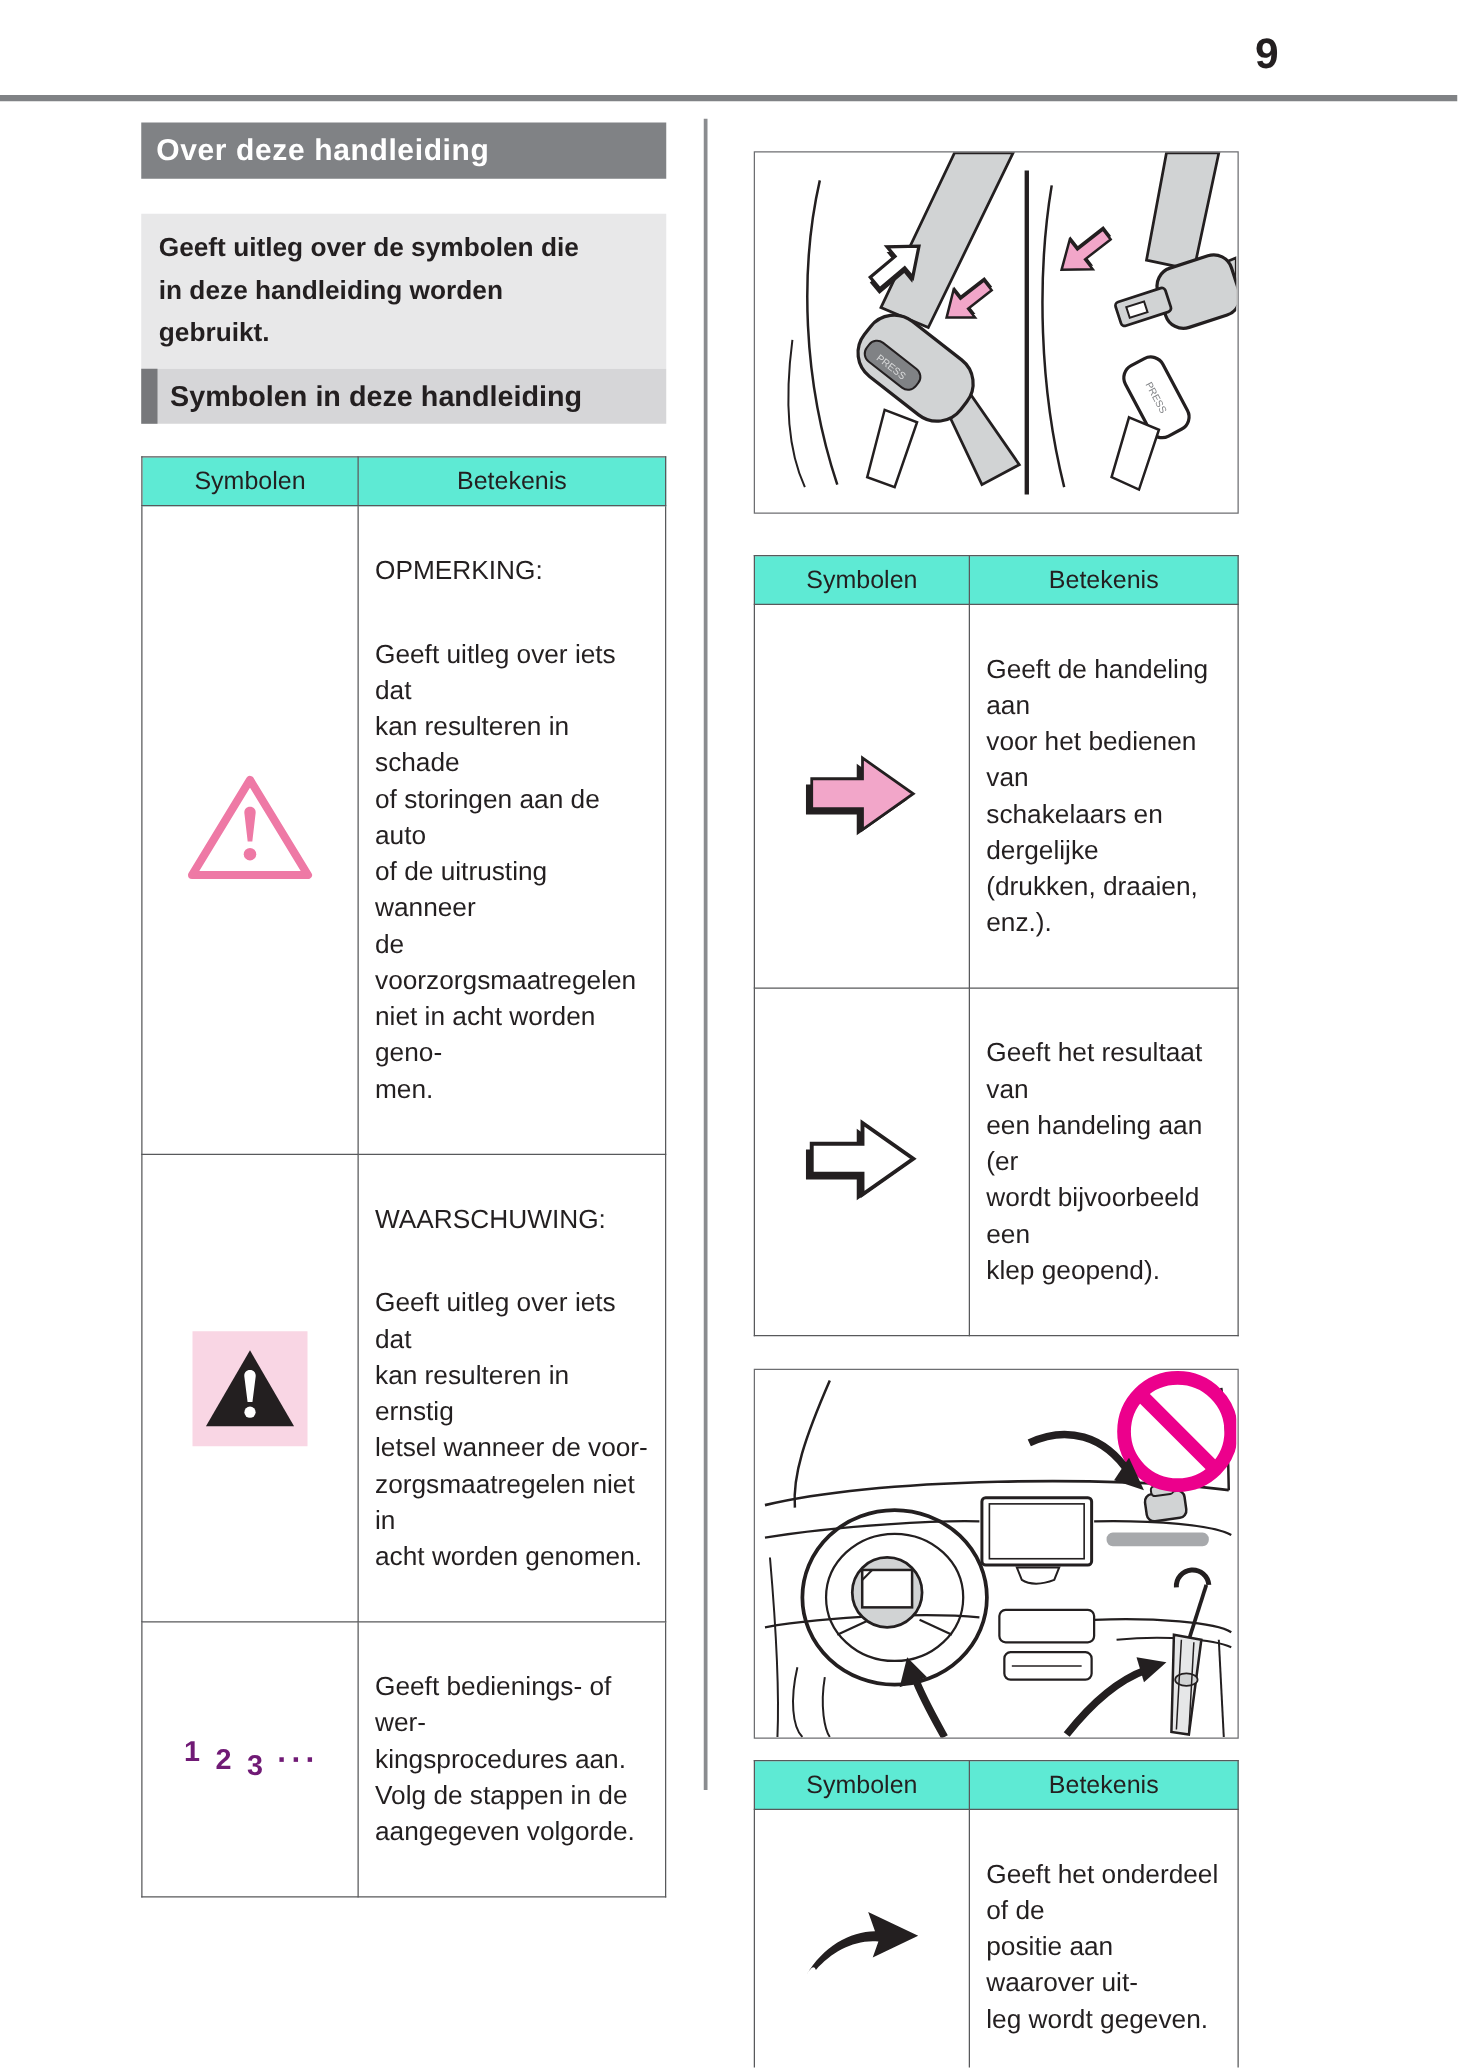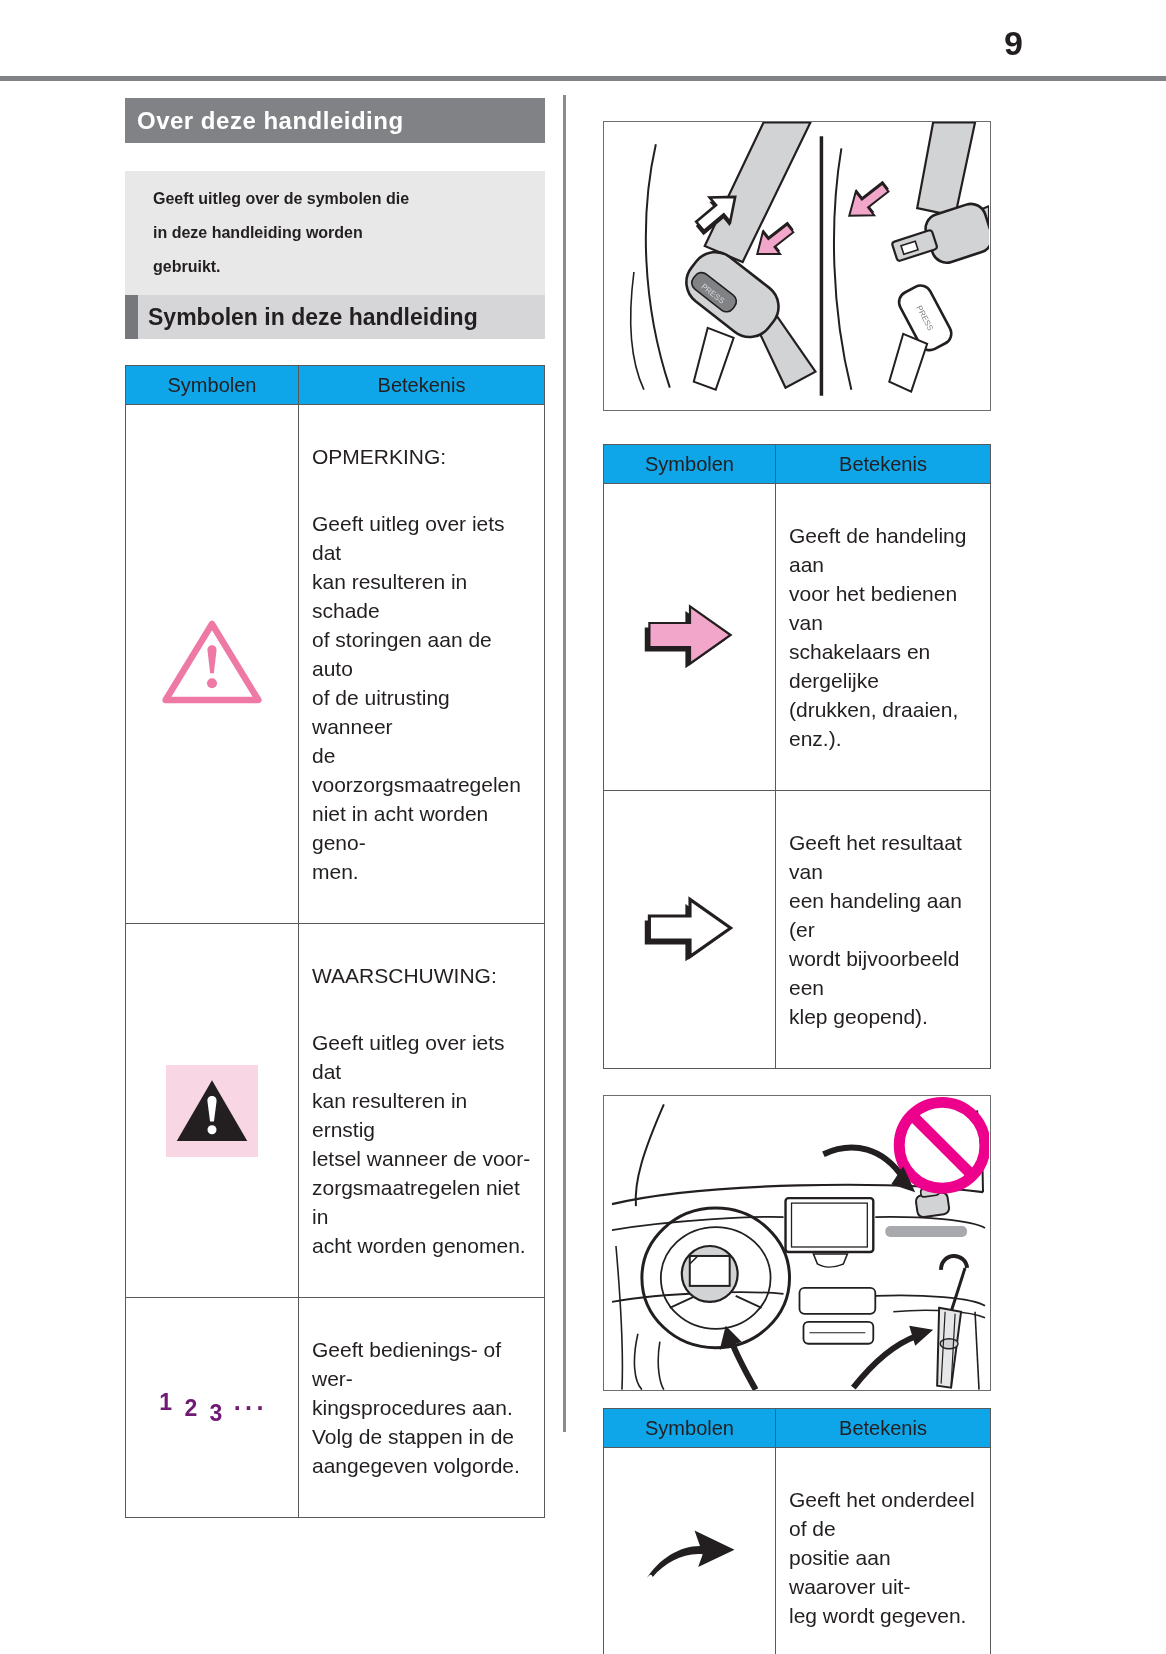--- a/index.html
+++ b/index.html
@@ -4,41 +4,41 @@
 <style>
   html,body{margin:0;padding:0;}
   body{
     width:1166px;height:1654px;position:relative;background:#ffffff;
     font-family:"Liberation Sans", sans-serif;color:#231f20;overflow:hidden;
   }
   .page-number{position:absolute;top:24px;left:1004px;font-size:34px;font-weight:bold;color:#231f20;}
   .top-rule{position:absolute;top:76px;left:0;width:1166px;height:5px;background:#808285;}
   .col-divider{position:absolute;top:95px;left:563px;width:3px;height:1337px;background:#8a8c8f;}
 
-  .left-col{position:absolute;left:125px;top:98px;width:420px;}
+  .left-col{position:absolute;left:113px;top:98px;width:420px;}
   .right-col{position:absolute;left:603px;top:98px;width:388px;}
 
   .main-header{
     height:45px;line-height:45px;background:#808285;color:#ffffff;
     font-size:24px;font-weight:bold;padding-left:12px;letter-spacing:0.5px;
   }
   .intro-box{
-    margin-top:28px;background:#e8e8e9;padding:11px 28px;
-    font-size:16px;font-weight:bold;line-height:34px;white-space:pre-line;
+    margin-top:28px;background:#e8e8e9;padding:11px 14px;
+    font-size:21px;font-weight:bold;line-height:34px;white-space:pre-line;
   }
   .section-header{
     height:44px;line-height:44px;background:#d6d6d8;
     border-left:13px solid #77787b;color:#231f20;font-size:23px;font-weight:bold;padding-left:10px;
   }
   .right-col .section-header{margin-top:0;}
 
   table.sym{border-collapse:collapse;margin-top:26px;width:100%;table-layout:fixed;}
   table.sym th,table.sym td{border:1px solid #58595b;}
   table.sym th{
-    background:#0ea5e9;font-weight:normal;font-size:20px;height:36px;text-align:center;color:#231f20;
+    background:#5eead4;font-weight:normal;font-size:20px;height:36px;text-align:center;color:#231f20;
   }
   td.sym-cell{text-align:center;vertical-align:middle;}
   td.txt-cell{vertical-align:top;padding:8px 10px 8px 13px;font-size:21px;line-height:29px;white-space:pre-line;}
   .cell-title{margin-bottom:9px;}
 
   .pink-square{width:92px;height:92px;background:#f9d6e4;margin:0 auto;display:flex;align-items:center;justify-content:center;}
 
   .step-numbers{color:#701a75;font-weight:bold;font-size:23px;}
   .step-numbers .n1{position:relative;top:-6px;margin:0 3px;}
   .step-numbers .n2{position:relative;top:0;margin:0 3px;}

